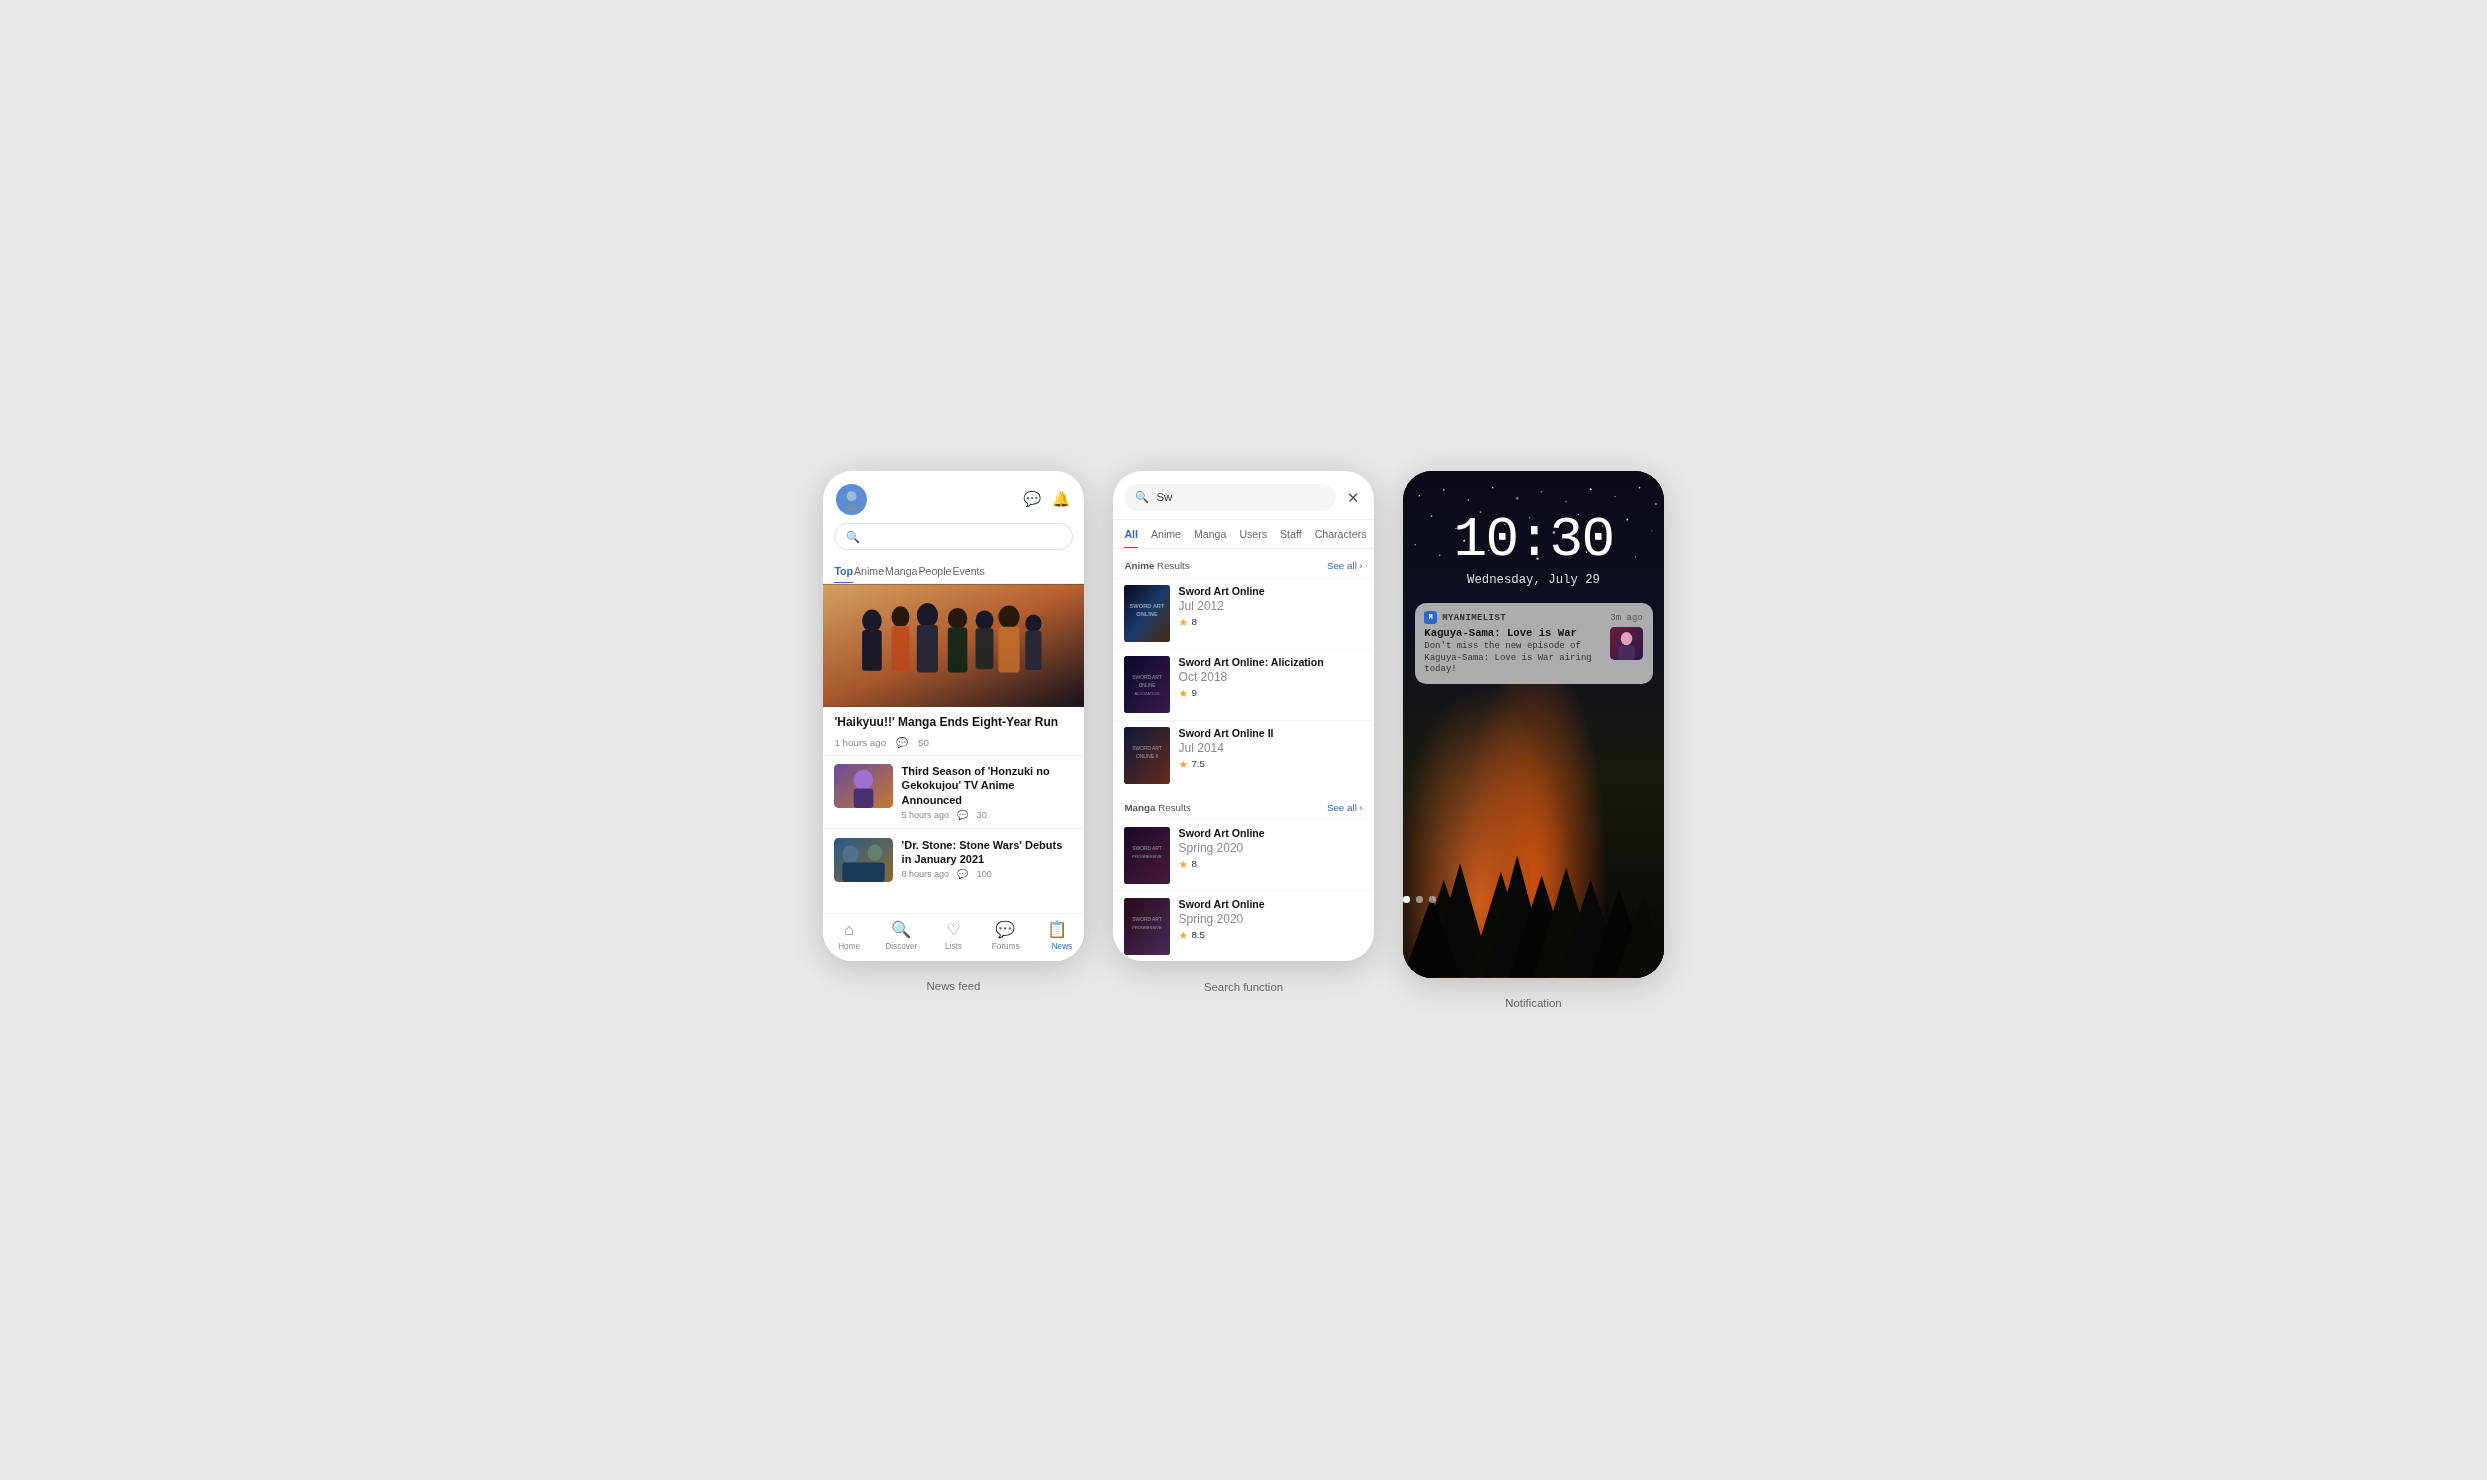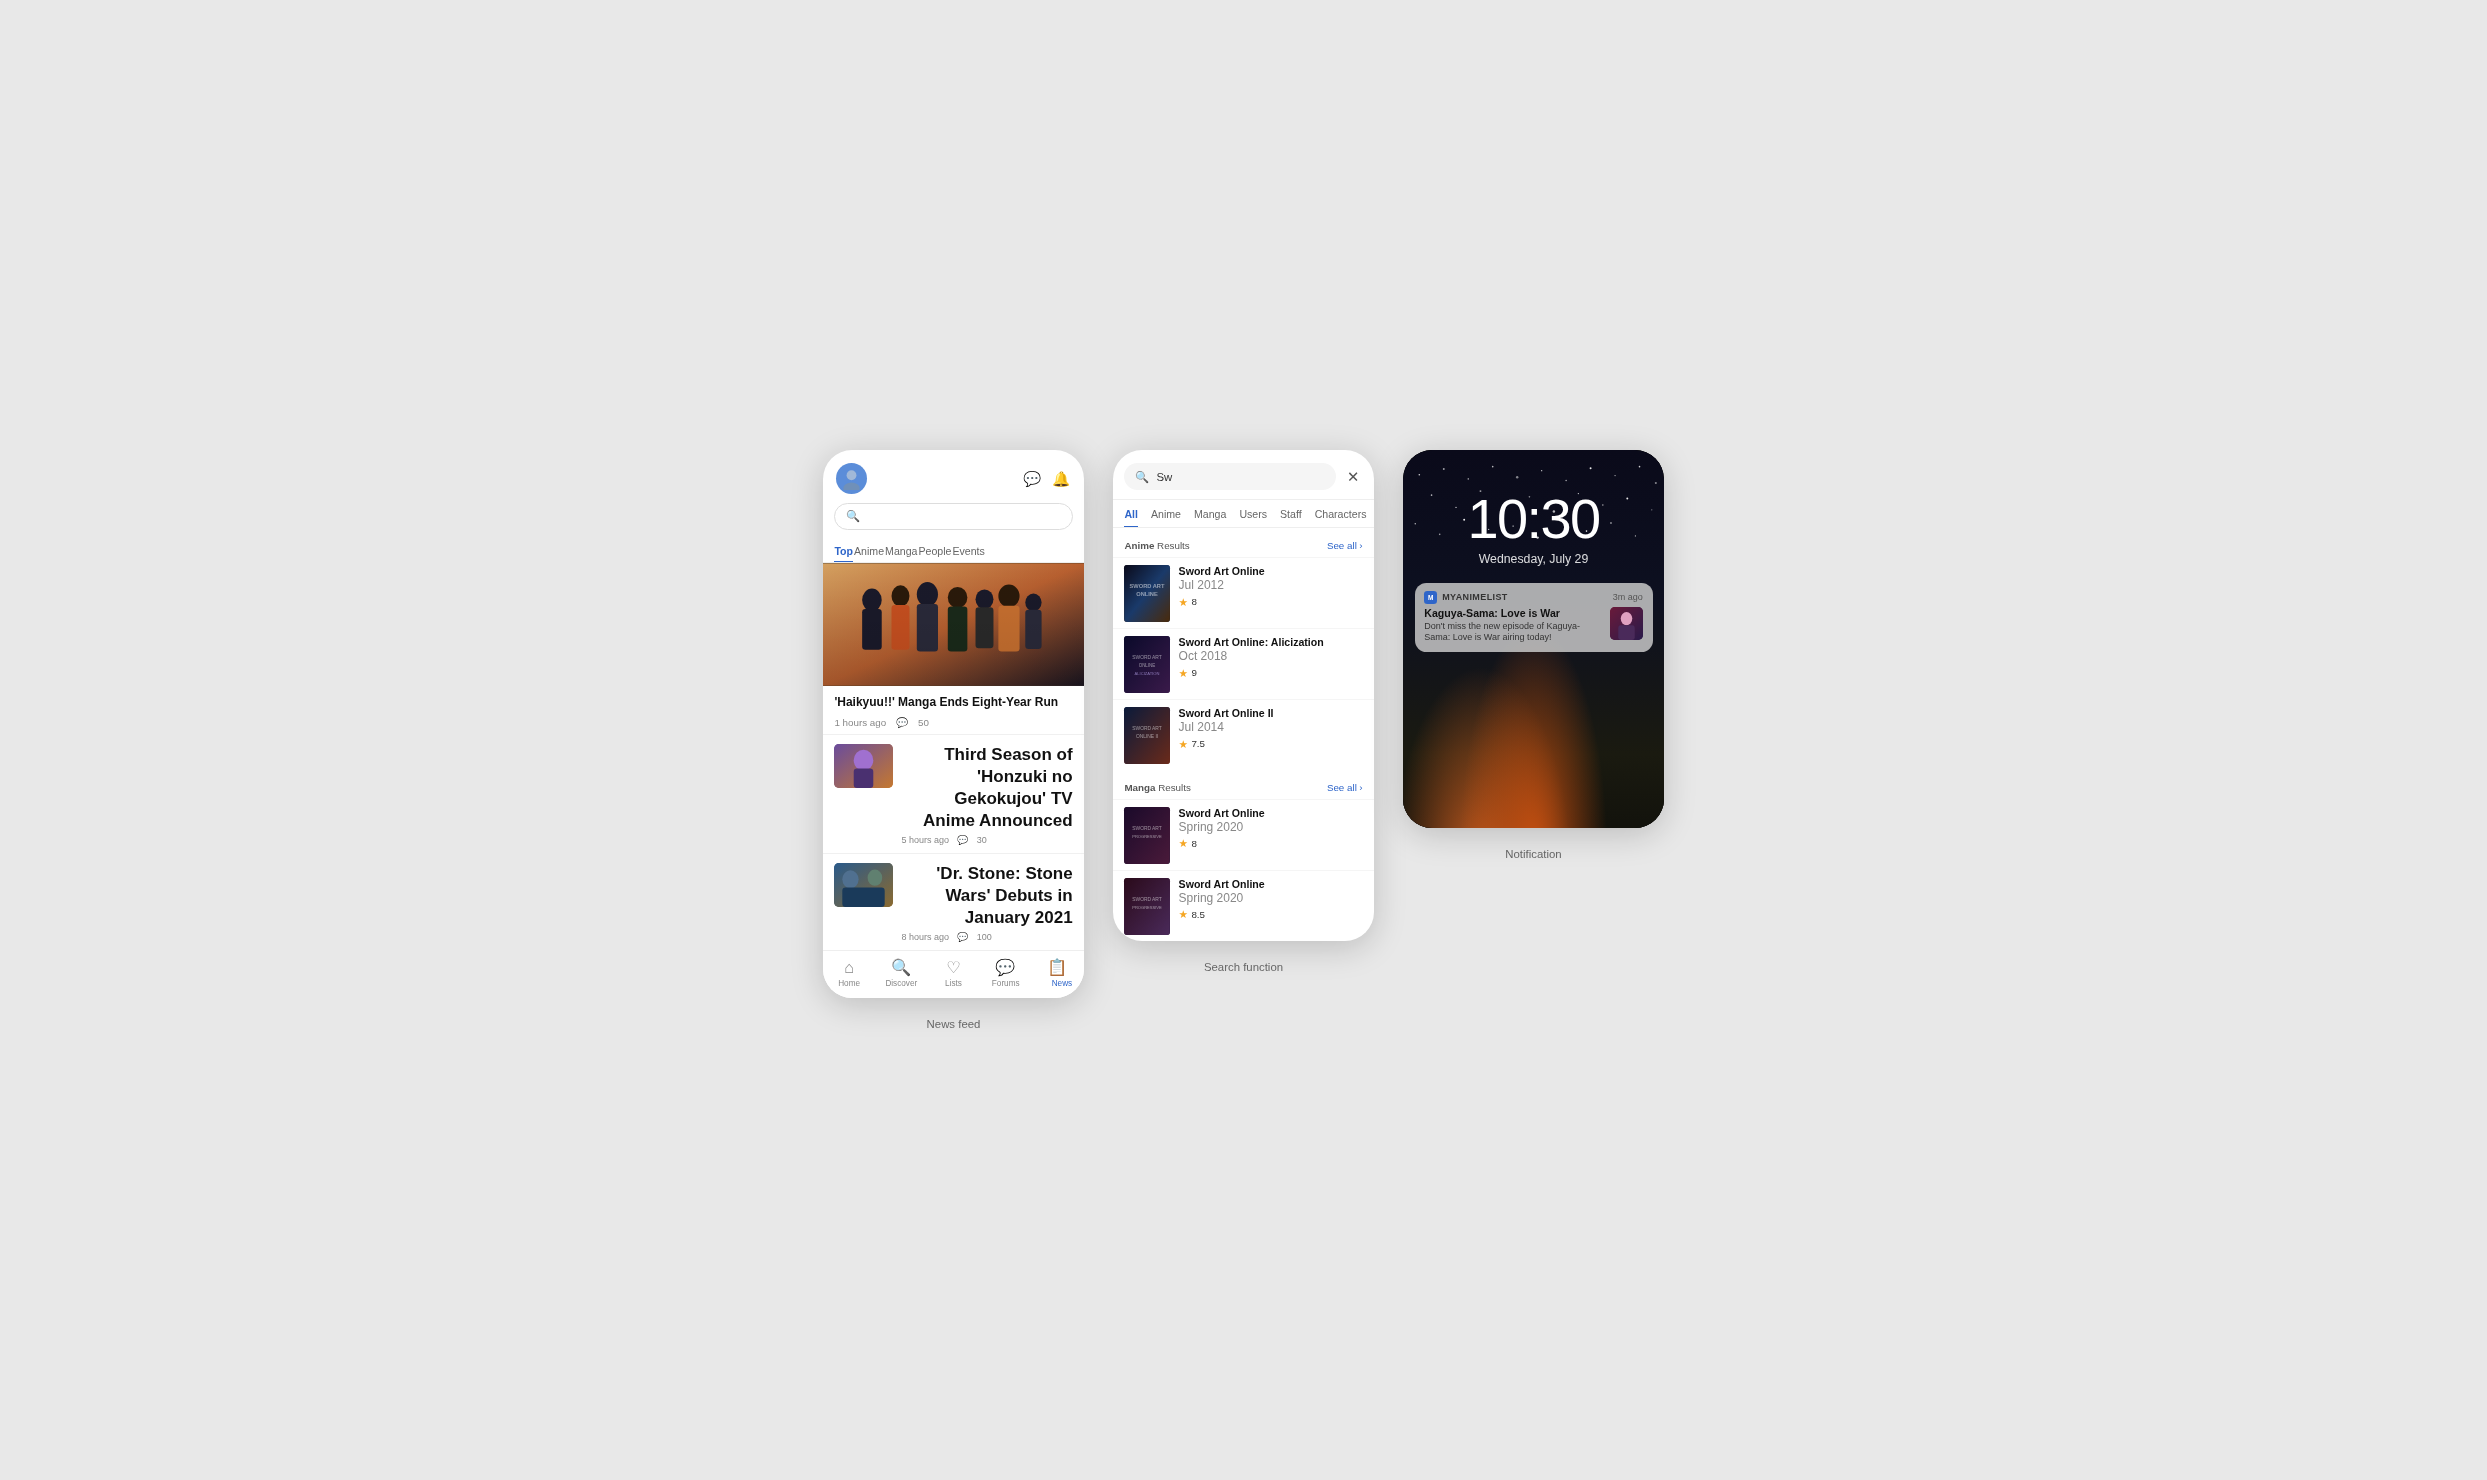--- a/index.html
+++ b/index.html
@@ -130,26 +130,25 @@
       overflow: hidden;
     }
     .nf-thumb-1 {
       background: linear-gradient(135deg, #6a4c9c 0%, #c47830 100%);
     }
     .nf-thumb-2 {
       background: linear-gradient(135deg, #2a5a8a 0%, #8a6a30 100%);
     }
     .nf-news-content { flex: 1; }
     .nf-news-title {
-      font-size: 17px;
+      font-size: 11px;
       font-weight: 600;
       color: #111;
       line-height: 1.3;
       margin-bottom: 3.3px;
-      text-align: right;
     }
     .nf-news-meta {
       display: flex;
       align-items: center;
       gap: 8.2px;
       font-size: 9px;
       color: #888;
     }
 
     
@@ -746,21 +745,21 @@
           </div>
 
 
         </div>
       </div>
     </div>
     <div class="screen-label">Search function</div>
   </div>
 
   <div class="screen-wrapper">
-    <div class="phone lock-phone" style="height:378px;">
+    <div class="phone lock-phone" style="height:507px;font-family:Liberation Mono, monospace;">
       <div class="phone-inner" style="position:relative; height:507px; background:#000; border-radius:29px; overflow:hidden;">
 
         <div class="lock-bg">
 
           <svg class="lock-stars" viewBox="0 0 320 280" xmlns="http://www.w3.org/2000/svg">
             <circle cx="20" cy="15" r="1" fill="white" opacity="0.8"></circle>
             <circle cx="50" cy="8" r="1.2" fill="white" opacity="0.6"></circle>
             <circle cx="80" cy="20" r="0.8" fill="white" opacity="0.9"></circle>
             <circle cx="110" cy="5" r="1" fill="white" opacity="0.7"></circle>
             <circle cx="140" cy="18" r="1.5" fill="white" opacity="0.5"></circle>

